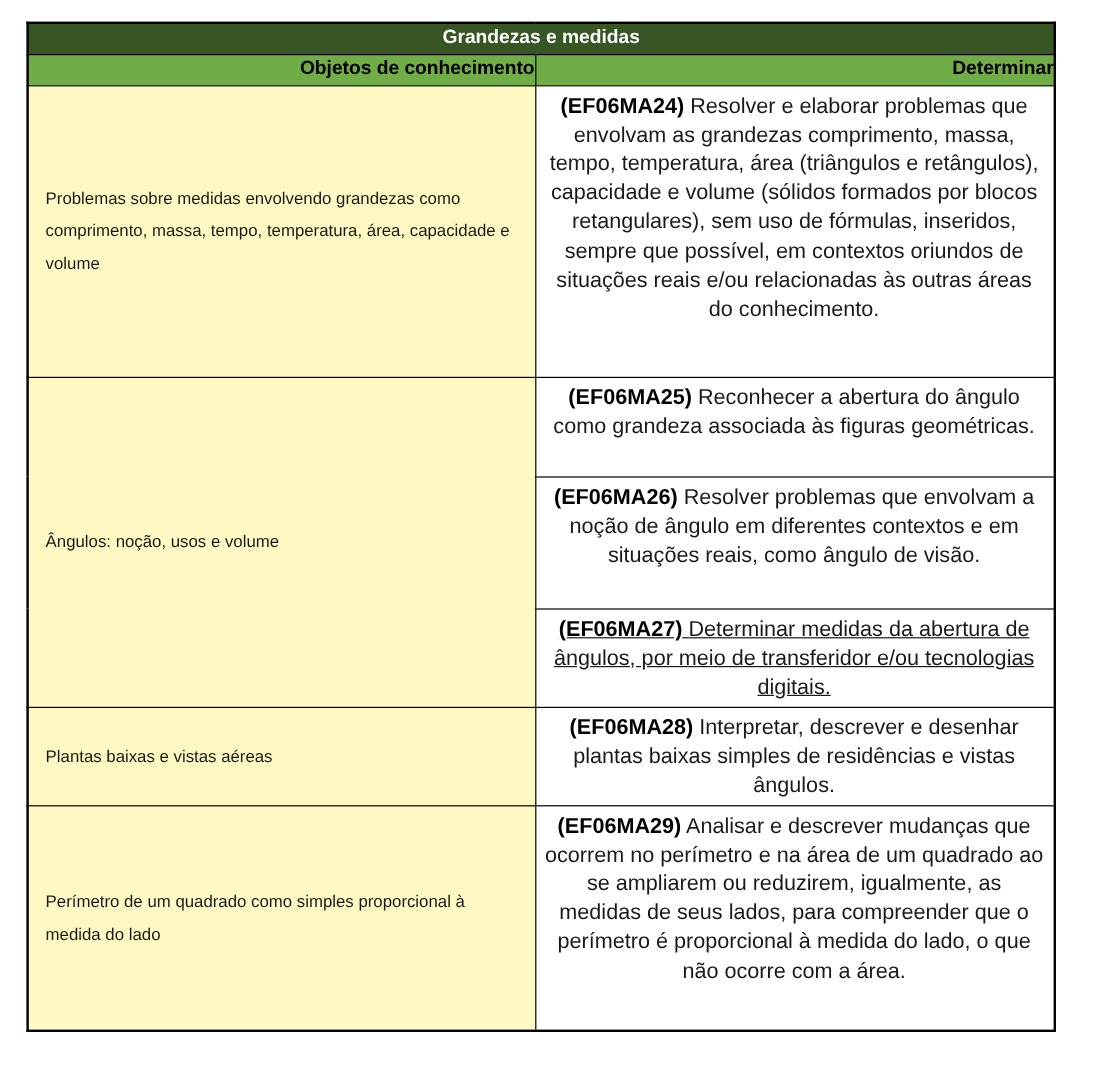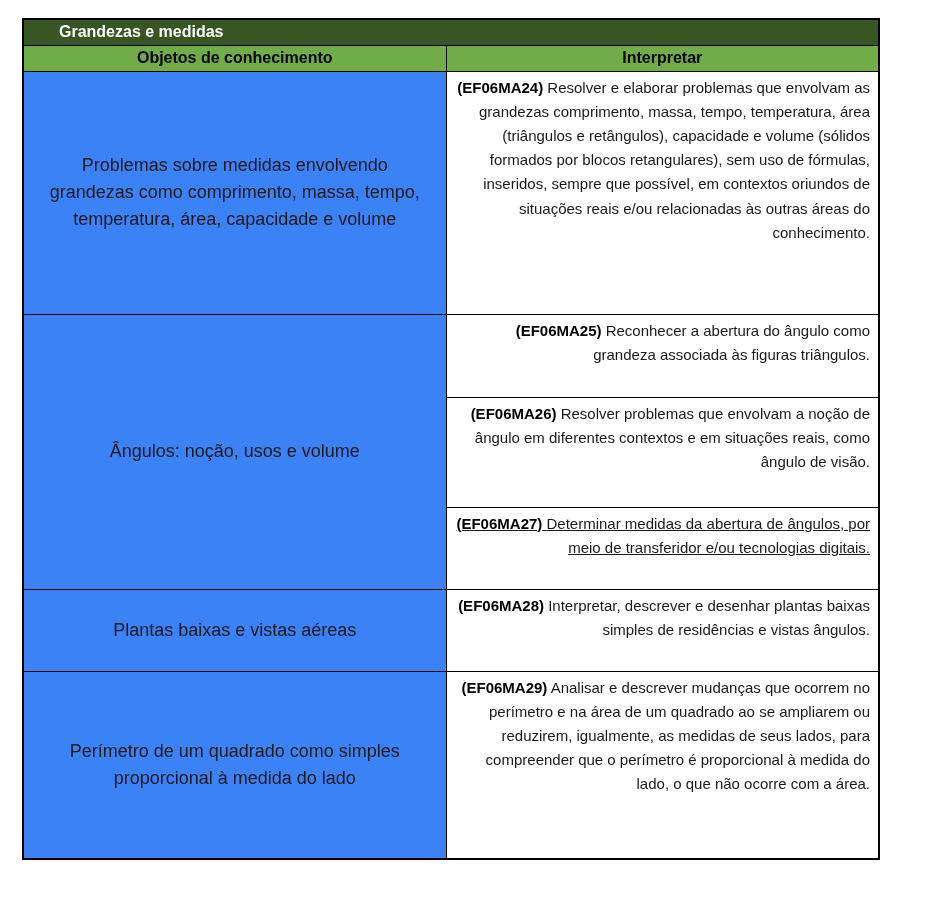--- a/index.html
+++ b/index.html
@@ -21,46 +21,44 @@
   }
   col.c-obj { width: 423px; }
   col.c-hab { width: 433px; }
 
   tr.title-row th {
     background: #375623;
     color: #ffffff;
     font-size: 16px;
     font-weight: bold;
     height: 26px;
-    text-align: left;
+    text-align: center;
     vertical-align: middle;
-    padding-left: 35px;
   }
   tr.colhead-row th {
     background: #70AD47;
     color: #000000;
     font-size: 16px;
     font-weight: bold;
     height: 26px;
-    text-align: center;
+    text-align: right;
     vertical-align: middle;
   }
   td.obj-cell {
-    background: #3b82f6;
-    text-align: center;
+    background: #fef9c3;
     vertical-align: middle;
-    font-size: 18px;
+    font-size: 14px;
     line-height: 27px;
     padding: 4px 14px;
   }
   td.hab-cell {
     background: #ffffff;
-    text-align: right;
+    text-align: center;
     vertical-align: top;
-    font-size: 15px;
+    font-size: 18px;
     line-height: 24.2px;
     padding: 4px 8px 4px 7px;
   }
   td.hab-cell .code { font-weight: bold; color: #000000; }
 
   tr.r-ma24 { height: 243px; }
   tr.r-ma25 { height: 83px; }
   tr.r-ma26 { height: 110px; margin-top: 24px; }
   tr.r-ma27 { height: 82px; text-decoration: underline; }
   tr.r-ma28 { height: 82px; }
@@ -74,36 +72,36 @@
     <colgroup>
       <col class="c-obj">
       <col class="c-hab">
     </colgroup>
     <tbody>
       <tr class="title-row">
         <th colspan="2">Grandezas e medidas</th>
       </tr>
       <tr class="colhead-row">
         <th>Objetos de conhecimento</th>
-        <th>Interpretar</th>
+        <th>Determinar</th>
       </tr>
 
       <tr class="r-ma24">
         <td class="obj-cell">Problemas sobre medidas envolvendo grandezas como comprimento, massa, tempo, temperatura, área, capacidade e volume</td>
         <td class="hab-cell">
           <span class="code">(EF06MA24)</span>
           <span>Resolver e elaborar problemas que envolvam as grandezas comprimento, massa, tempo, temperatura, área (triângulos e retângulos), capacidade e volume (sólidos formados por blocos retangulares), sem uso de fórmulas, inseridos, sempre que possível, em contextos oriundos de situações reais e/ou relacionadas às outras áreas do conhecimento.</span>
         </td>
       </tr>
 
       <tr class="r-ma25">
         <td class="obj-cell" rowspan="3">Ângulos: noção, usos e volume</td>
         <td class="hab-cell">
           <span class="code">(EF06MA25)</span>
-          <span>Reconhecer a abertura do ângulo como grandeza associada às figuras triângulos.</span>
+          <span>Reconhecer a abertura do ângulo como grandeza associada às figuras geométricas.</span>
         </td>
       </tr>
       <tr class="r-ma26">
         <td class="hab-cell">
           <span class="code">(EF06MA26)</span>
           <span>Resolver problemas que envolvam a noção de ângulo em diferentes contextos e em situações reais, como ângulo de visão.</span>
         </td>
       </tr>
       <tr class="r-ma27">
         <td class="hab-cell">

